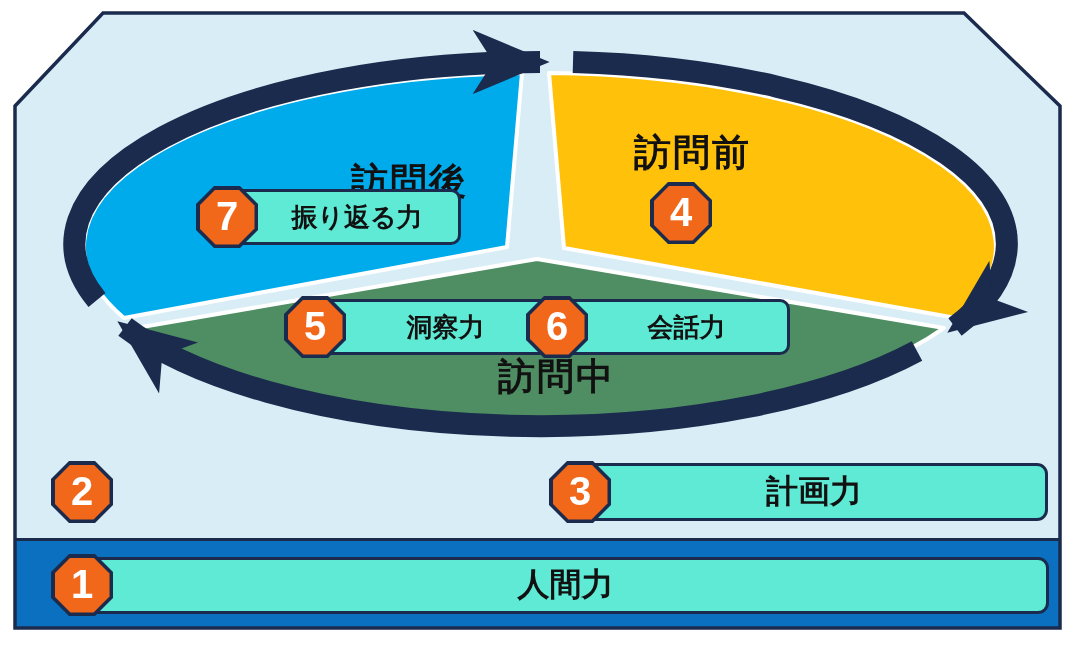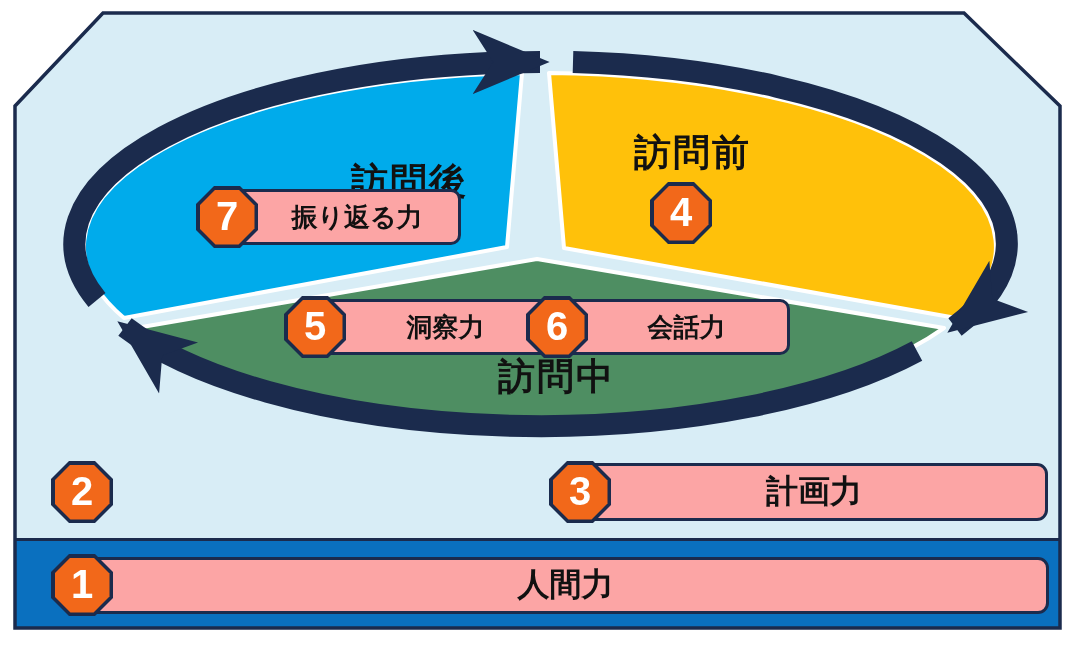--- a/index.html
+++ b/index.html
@@ -21,21 +21,21 @@
   .oct{position:relative;width:62px;height:62px;flex:none;z-index:2;}
   .oct-border,.oct-fill{
     position:absolute;
     clip-path:polygon(29% 0,71% 0,100% 29%,100% 71%,71% 100%,29% 100%,0 71%,0 29%);
   }
   .oct-border{inset:0;background:#1B2B4D;}
   .oct-fill{inset:3.5px;background:#F2681A;display:flex;align-items:center;justify-content:center;}
   .num{color:#ffffff;font-size:40px;font-weight:bold;line-height:1;transform:translateY(-1px);}
   .pill{
     position:relative;z-index:1;margin-left:-31px;box-sizing:border-box;
-    height:56px;background:#fca5a5;border:3px solid #1B2B4D;border-radius:10px;
+    height:56px;background:#5eead4;border:3px solid #1B2B4D;border-radius:10px;
     display:flex;align-items:center;justify-content:center;
     font-weight:bold;color:#111111;white-space:nowrap;
   }
   .pill.cyc{font-size:26px;padding-left:26px;}
   .pill.base{font-size:32px;height:58px;border-radius:11px;}
   .pill.human{font-size:32px;height:57px;}
 </style>
 </head>
 <body>
 

